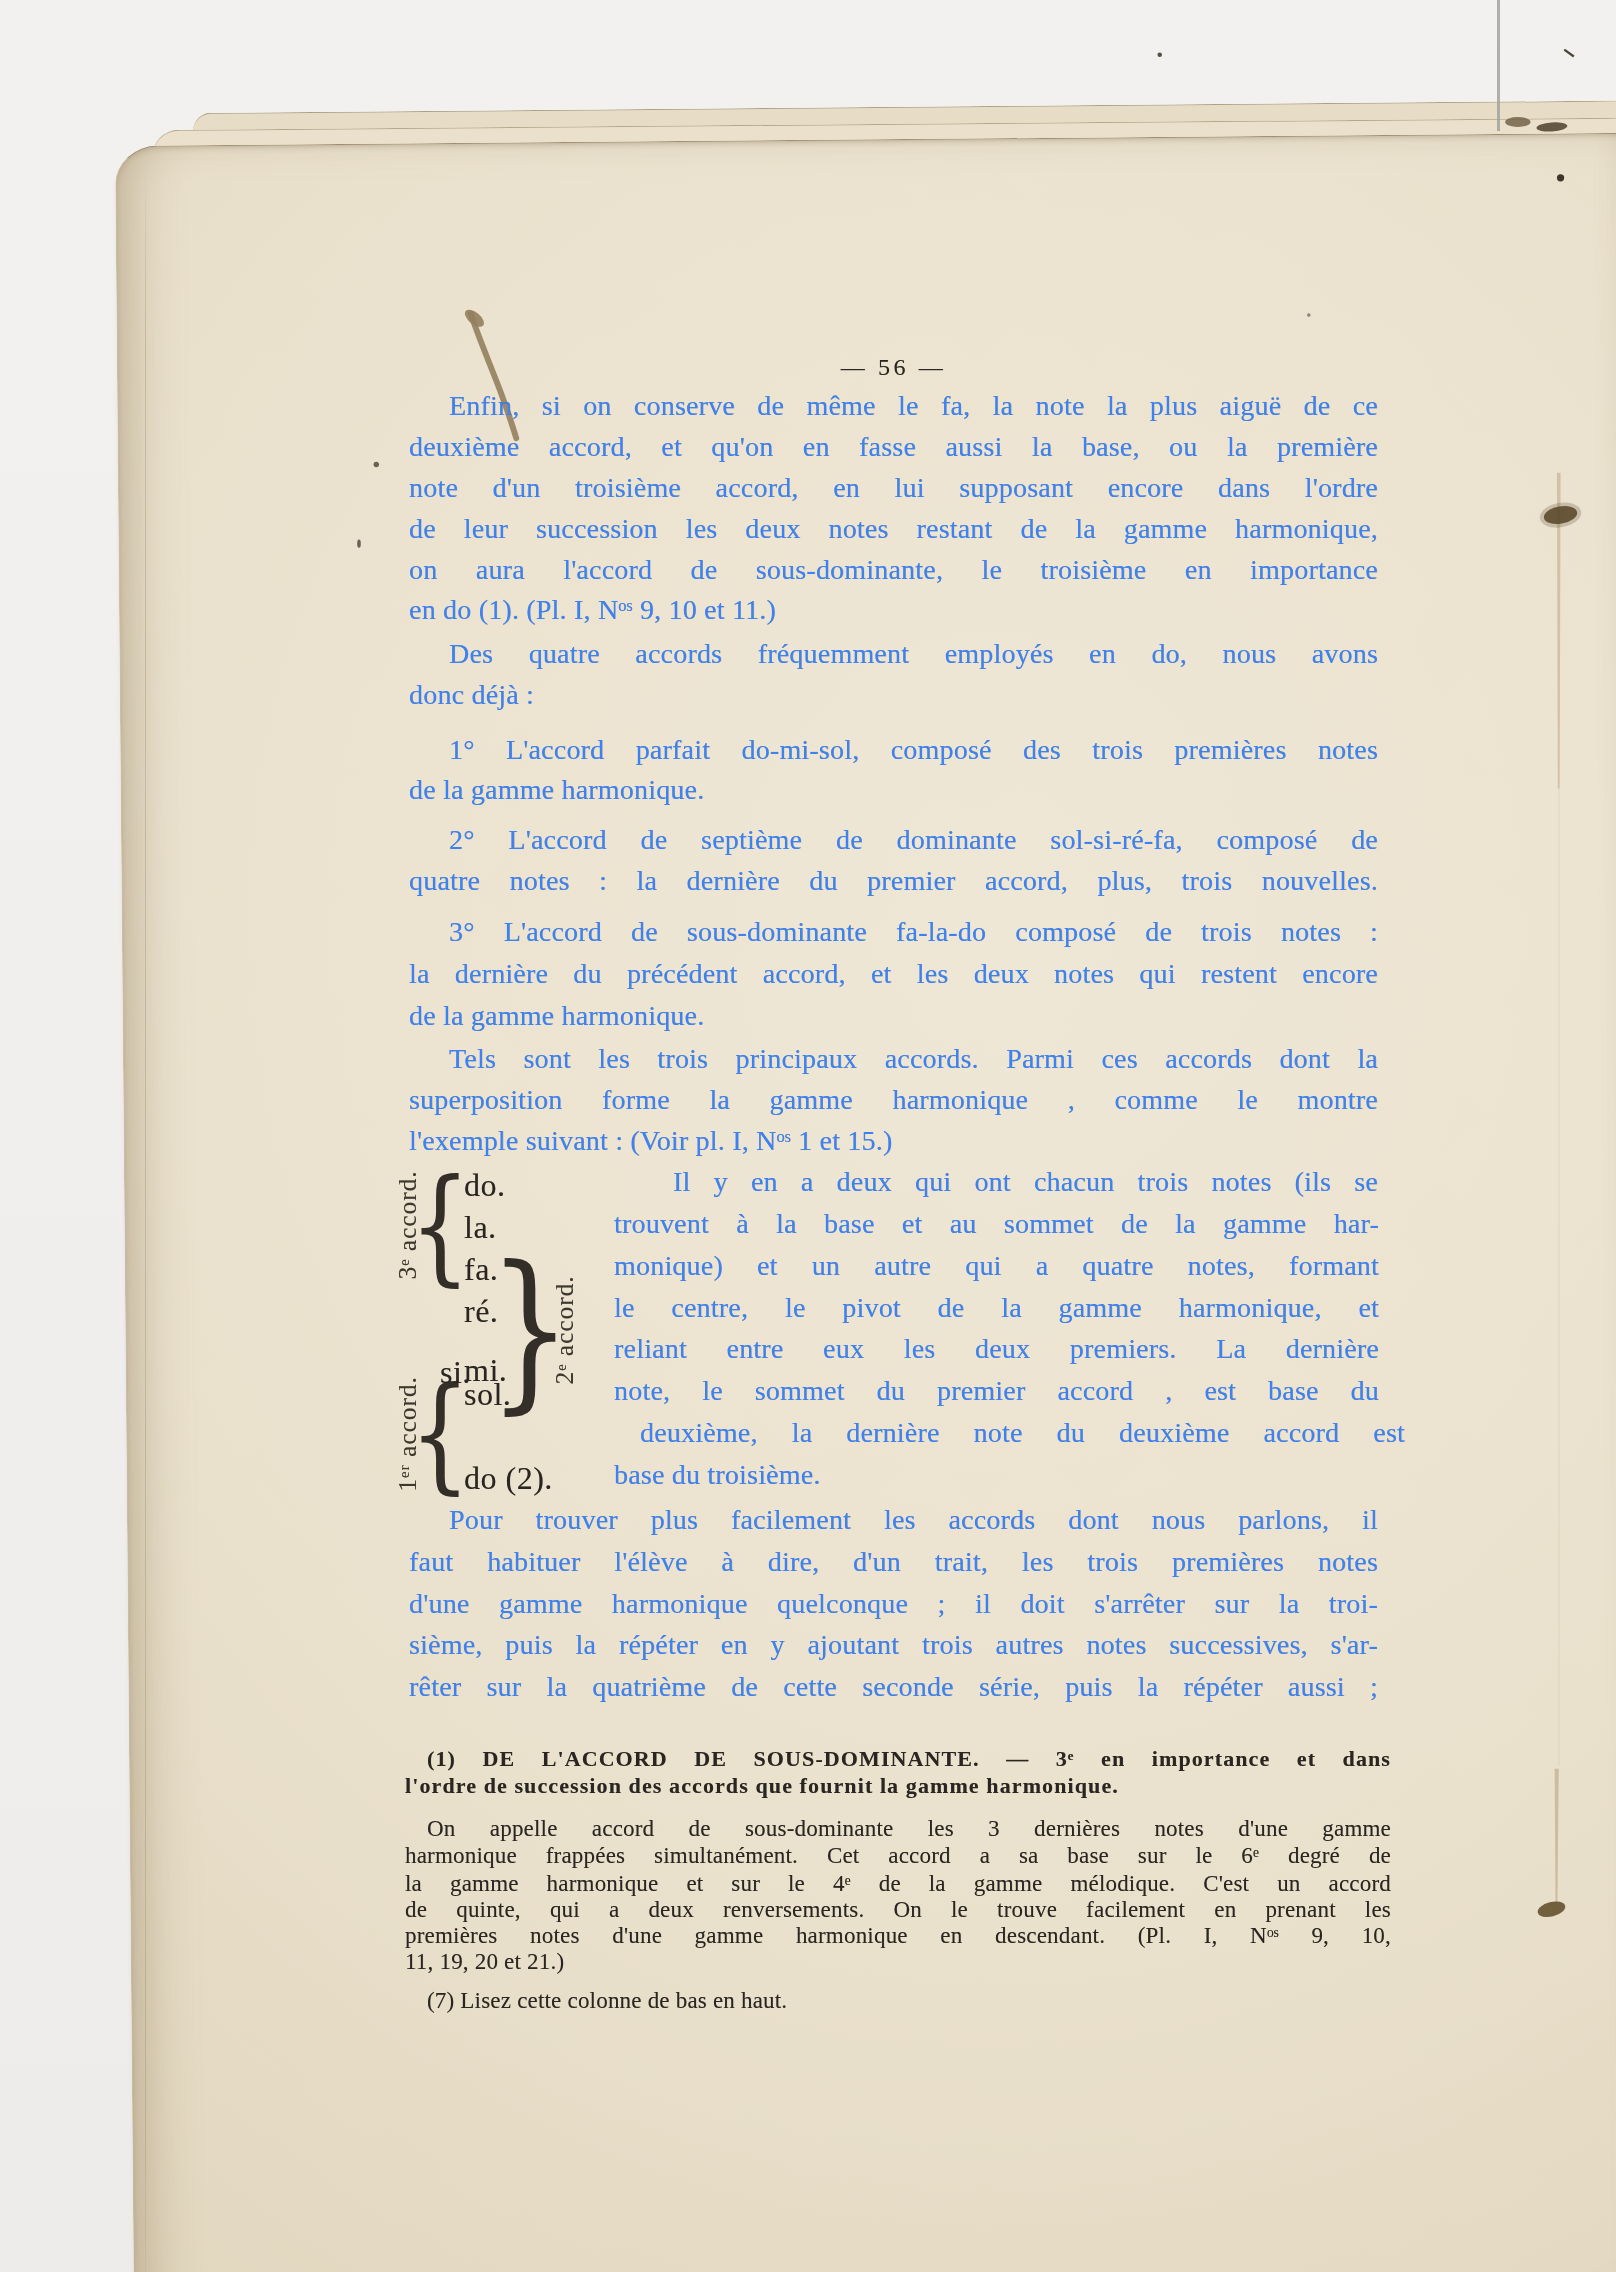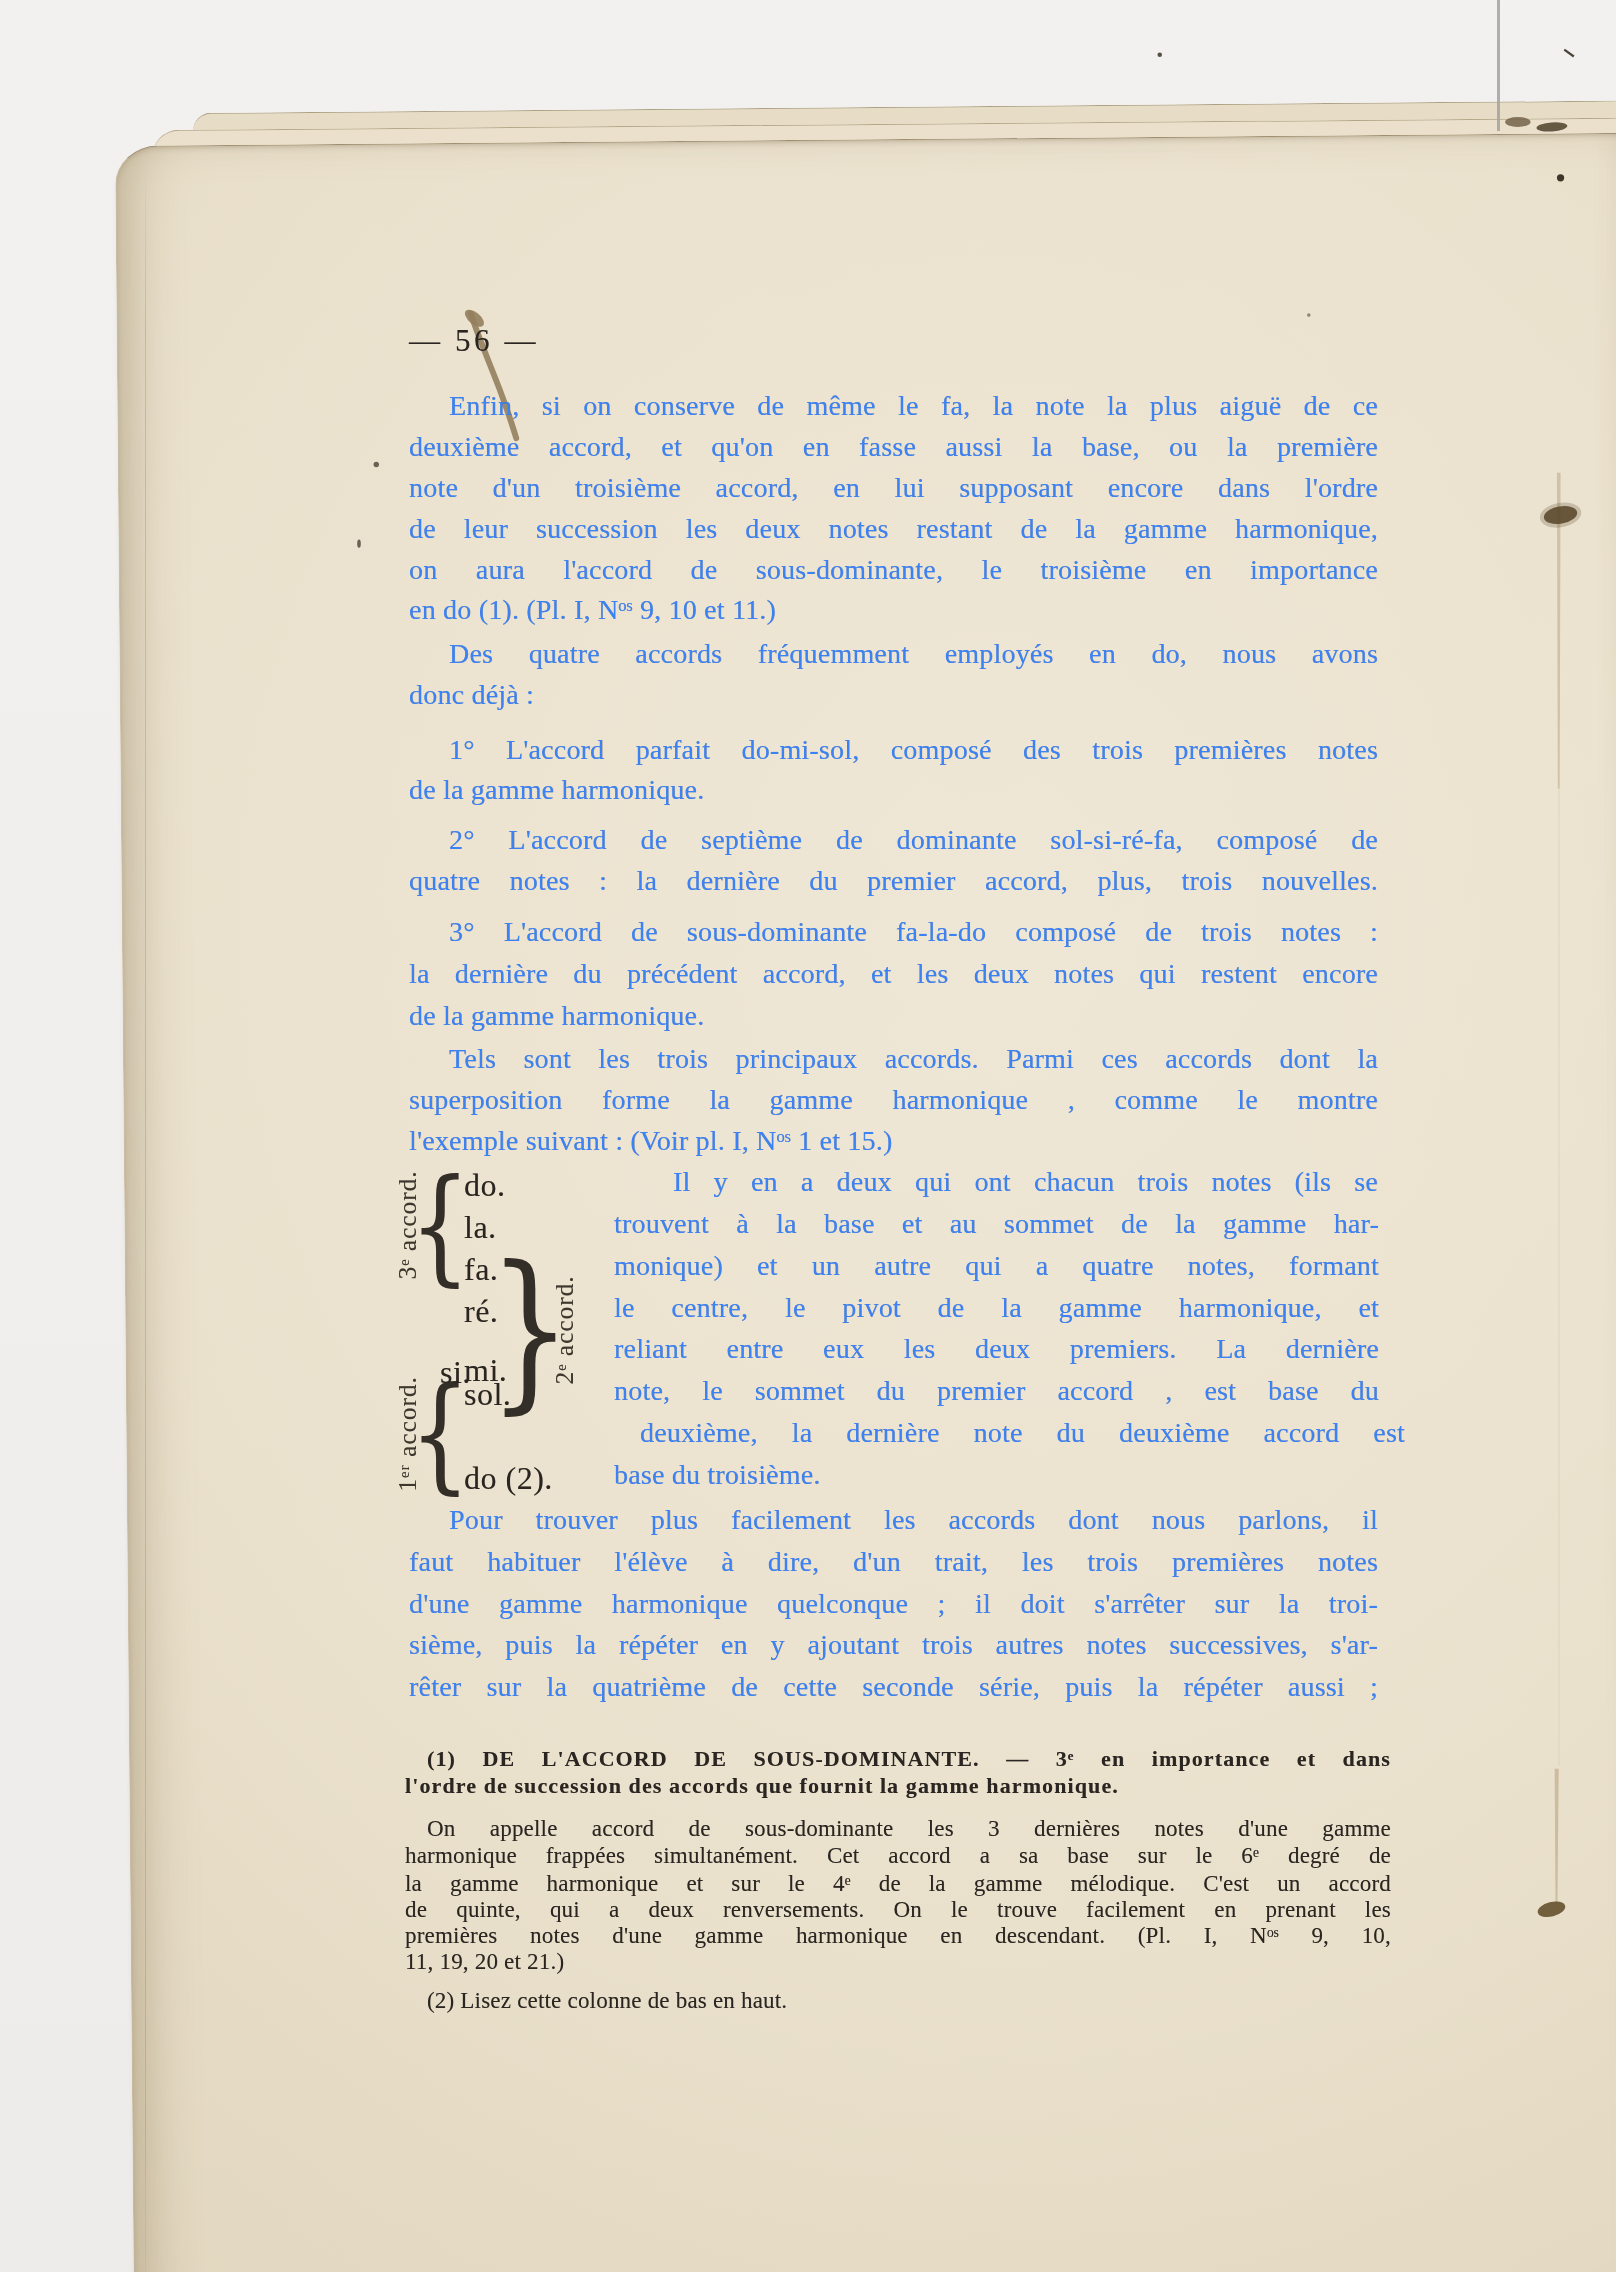--- a/index.html
+++ b/index.html
@@ -33,22 +33,22 @@
     background:linear-gradient(180deg,rgba(148,130,98,0),rgba(148,130,98,.32) 8%,rgba(148,130,98,.32) 90%,rgba(148,130,98,0));}
   .bg-seam{position:absolute;left:1497px;top:0;width:3.2px;height:131px;background:#a3a2a0;opacity:.85;}
 
   .tl{position:absolute;font-size:28px;line-height:1.08;color:#3b82f6;letter-spacing:0.2px;white-space:nowrap;
       text-shadow:0.3px 0.4px 0.6px rgba(42,37,33,.34);}
   .j{white-space:normal;text-align:justify;text-align-last:justify;text-justify:inter-word;}
   .nt{position:absolute;font-size:32px;color:#2a2521;letter-spacing:0.5px;text-shadow:0.3px 0.4px 0.6px rgba(42,37,33,.34);}
   .fl{position:absolute;font-size:23px;line-height:1.05;color:#2a2521;letter-spacing:0.2px;white-space:nowrap;
       text-shadow:0.2px 0.3px 0.5px rgba(42,37,33,.32);}
   .fb{font-weight:700;font-size:22px;letter-spacing:1.1px;}
-  .pnum{position:absolute;font-size:31px;letter-spacing:3.6px;color:#2a2521;
-      text-shadow:0.3px 0.4px 0.6px rgba(42,37,33,.34);}
+  .pnum{position:absolute;font-size:24px;letter-spacing:3.6px;color:#2a2521;text-align:center;
+      text-shadow:0.3px 0.4px 0.6px rgba(42,37,33,.34);margin-top:31px;}
   .vlabel{position:absolute;font-size:25.5px;color:#3d372e;letter-spacing:0.9px;white-space:nowrap;
       transform:translate(-50%,-50%) rotate(-90deg);text-shadow:0.2px 0.2px 0.5px rgba(60,54,46,.4);}
   .brace{position:absolute;color:#332e28;font-family:"DejaVu Serif",serif;line-height:1;
       transform:translate(-50%,-50%) scale(0.8,1.05);}
   .deco{position:absolute;left:0;top:0;z-index:4;}
   .txt{z-index:6;}
 </style>
 </head>
 <body>
 
@@ -138,14 +138,14 @@
 <div class="fl fb j txt" style="top:1747px;left:427px;width:964px;">(1) DE L'ACCORD DE SOUS-DOMINANTE. — 3ᵉ en importance et dans</div>
 <div class="fl fb txt" style="top:1774px;left:405px;">l'ordre de succession des accords que fournit la gamme harmonique.</div>
 
 <div class="fl j txt" style="top:1817px;left:427px;width:964px;">On appelle accord de sous-dominante les 3 dernières notes d'une gamme</div>
 <div class="fl j txt" style="top:1844px;left:405px;width:986px;">harmonique frappées simultanément. Cet accord a sa base sur le 6ᵉ degré de</div>
 <div class="fl j txt" style="top:1872px;left:405px;width:986px;">la gamme harmonique et sur le 4ᵉ de la gamme mélodique. C'est un accord</div>
 <div class="fl j txt" style="top:1898px;left:405px;width:986px;">de quinte, qui a deux renversements. On le trouve facilement en prenant les</div>
 <div class="fl j txt" style="top:1924px;left:405px;width:986px;">premières notes d'une gamme harmonique en descendant. (Pl. I, Nᵒˢ 9, 10,</div>
 <div class="fl txt" style="top:1950px;left:405px;">11, 19, 20 et 21.)</div>
 
-<div class="fl txt" style="top:1989px;left:427px;">(2) Lisez cette colonne de bas en haut.</div>
+<div class="fl txt" style="top:1989px;left:427px;">(7) Lisez cette colonne de bas en haut.</div>
 
 
 </body></html>

